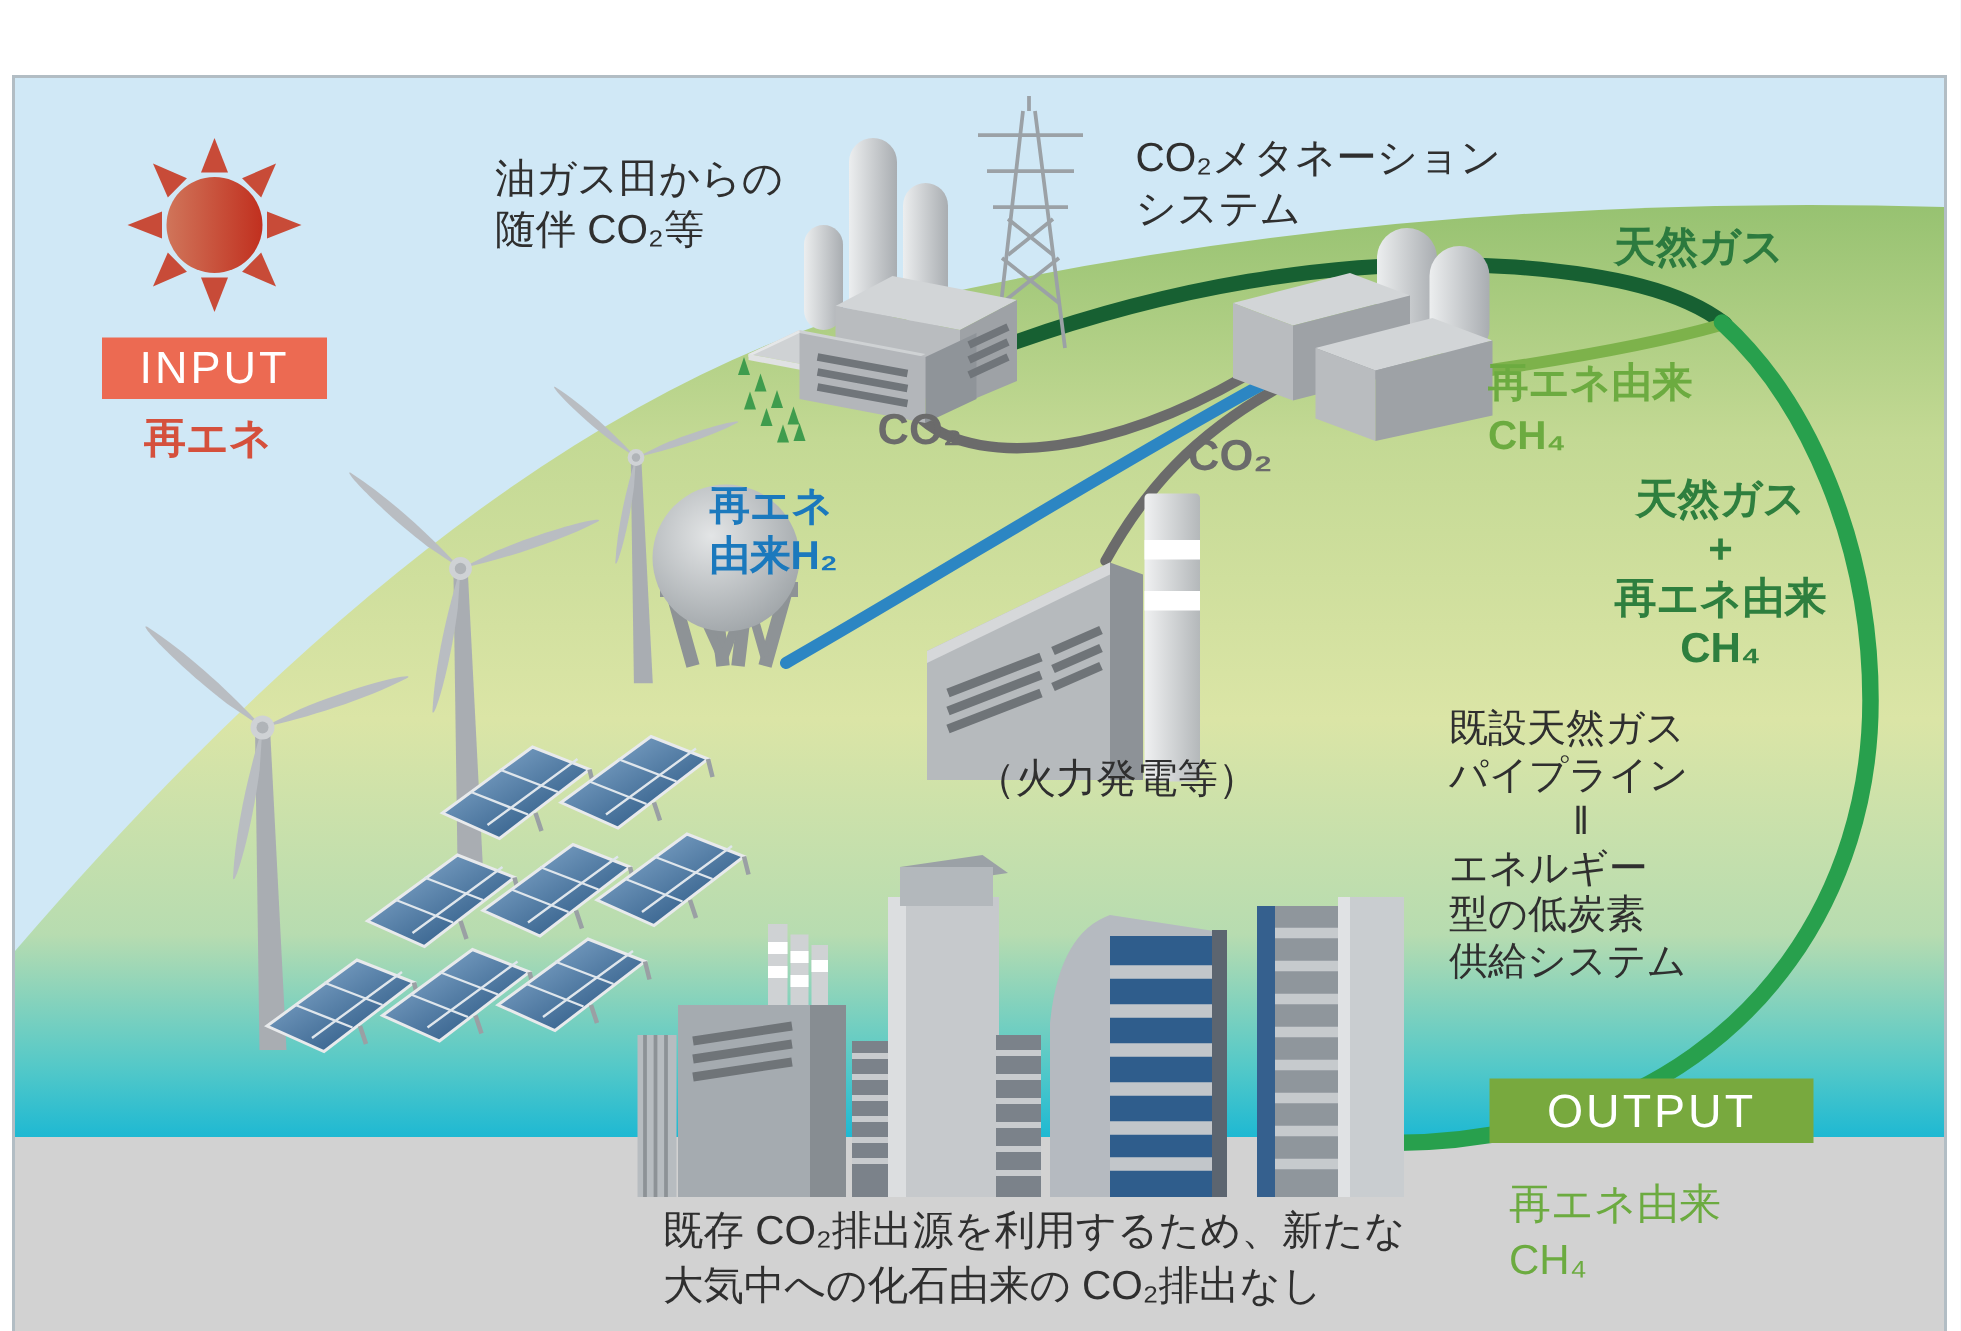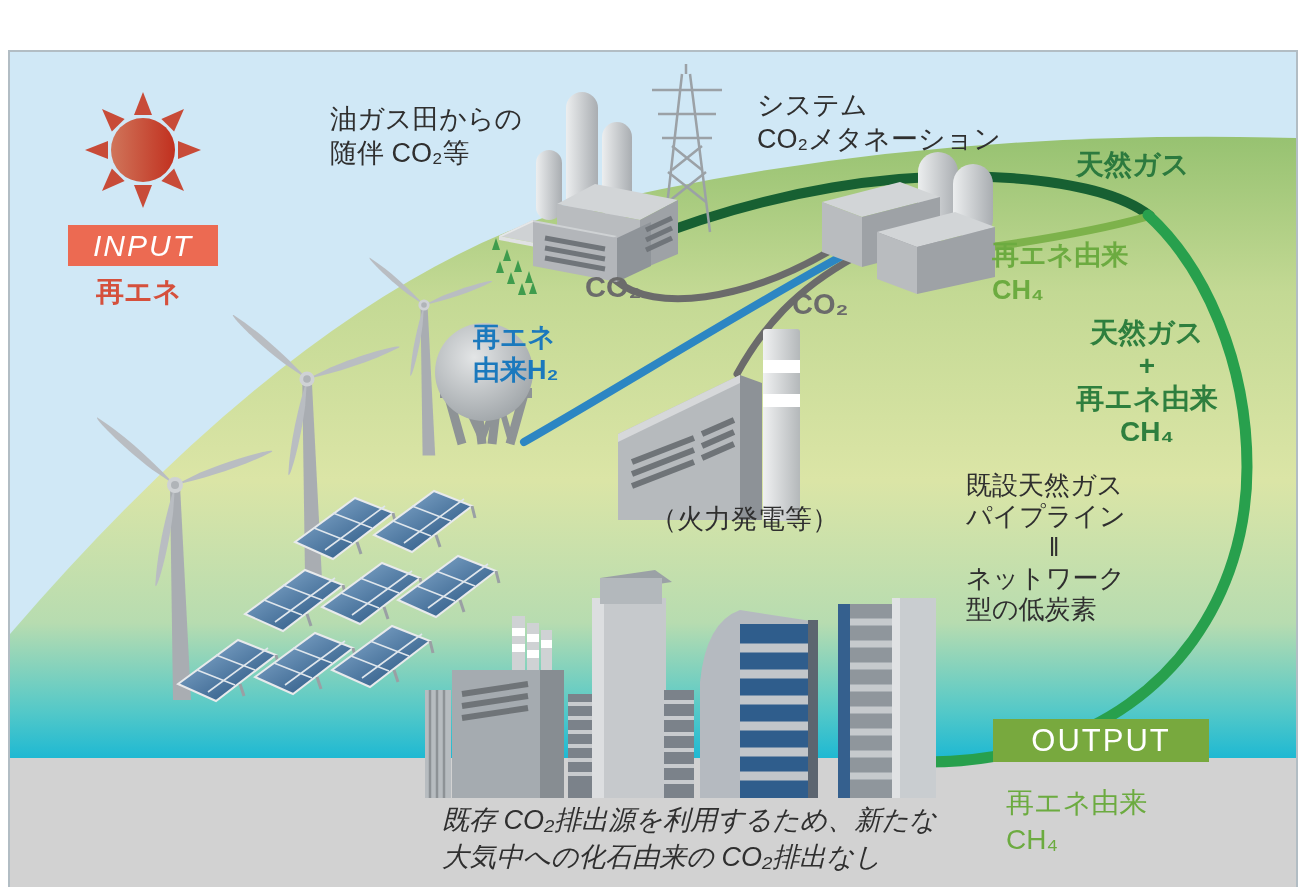--- a/index.html
+++ b/index.html
@@ -13,23 +13,23 @@
   .lbl-gas-top{left:1076px;top:104px;font-size:28px;font-weight:bold;color:var(--green_text_dark,#2c7a3e);}
   .lbl-ch4-line{left:992px;top:196px;font-size:27px;line-height:35px;font-weight:bold;color:var(--green_text_light,#6cab40);}
   .lbl-gas-plus{left:1062px;top:274px;width:170px;text-align:center;font-size:28px;line-height:33px;font-weight:bold;color:var(--green_text_mid,#2e7f3e);white-space:nowrap;}
   .lbl-pipenote{left:966px;top:428px;width:176px;font-size:26px;line-height:31px;}
   .lbl-pipenote .eq{text-align:center;}
   .lbl-h2{left:473px;top:279px;font-size:27px;line-height:33px;font-weight:bold;color:var(--blue_text,#1b79bd);}
   .lbl-co2{font-size:29px;font-weight:bold;color:var(--co2_text,#6b6b6b);}
   .co2-a{left:585px;top:229px;}
   .co2-b{left:792px;top:246px;}
   .lbl-powerplant{left:650px;top:460px;font-size:27px;line-height:34px;}
-  .lbl-bottom{left:442px;top:760px;font-size:27px;line-height:37px;color:var(--text_dark,#2b2b2b);font-style:italic;}
+  .lbl-bottom{left:442px;top:760px;font-size:27px;line-height:37px;color:var(--text_dark,#2b2b2b);}
   .badge{position:absolute;text-align:center;color:#fff;letter-spacing:2px;}
-  .badge-input{left:68px;top:183px;width:150px;height:41px;line-height:41px;font-size:30px;background:var(--input_bg,#ec6a52);font-style:italic;}
+  .badge-input{left:68px;top:183px;width:150px;height:41px;line-height:41px;font-size:30px;background:var(--input_bg,#ec6a52);}
   .badge-output{left:993px;top:677px;width:216px;height:43px;line-height:43px;font-size:31px;background:var(--output_bg,#78a93e);}
   .cap-input{left:96px;top:231px;font-size:28px;font-weight:600;color:var(--input_text,#d5503c);}
   .cap-output{left:1006px;top:742px;font-size:28px;line-height:37px;color:var(--green_text_light,#6cab40);}
 </style>
 </head>
 <body>
 
 <div class="stage">
 
   <svg class="scene" width="1307" height="887" viewBox="0 0 1307 887">
@@ -245,44 +245,45 @@
       </g>
     </g>
   </svg>
 
   <div class="lbl lbl-oilgas dark">
     <div>油ガス田からの</div>
     <div>随伴 CO₂等</div>
   </div>
 
   <div class="lbl lbl-methanation dark">
+    <div>CO₂メタネーション</div>
     <div>システム</div>
-    <div>CO₂メタネーション</div>
   </div>
 
   <div class="lbl lbl-gas-top">天然ガス</div>
 
   <div class="lbl lbl-ch4-line">
     <div>再エネ由来</div>
     <div>CH₄</div>
   </div>
 
   <div class="lbl lbl-gas-plus">
     <div>天然ガス</div>
     <div>+</div>
     <div>再エネ由来</div>
     <div>CH₄</div>
   </div>
 
   <div class="lbl lbl-pipenote dark">
     <div>既設天然ガス</div>
     <div>パイプライン</div>
     <div class="eq">‖</div>
-    <div>ネットワーク</div>
+    <div>エネルギー</div>
     <div>型の低炭素</div>
+    <div>供給システム</div>
   </div>
 
   <div class="lbl lbl-h2">
     <div>再エネ</div>
     <div>由来H₂</div>
   </div>
 
   <div class="lbl lbl-co2 co2-a">CO₂</div>
   <div class="lbl lbl-co2 co2-b">CO₂</div>
 

